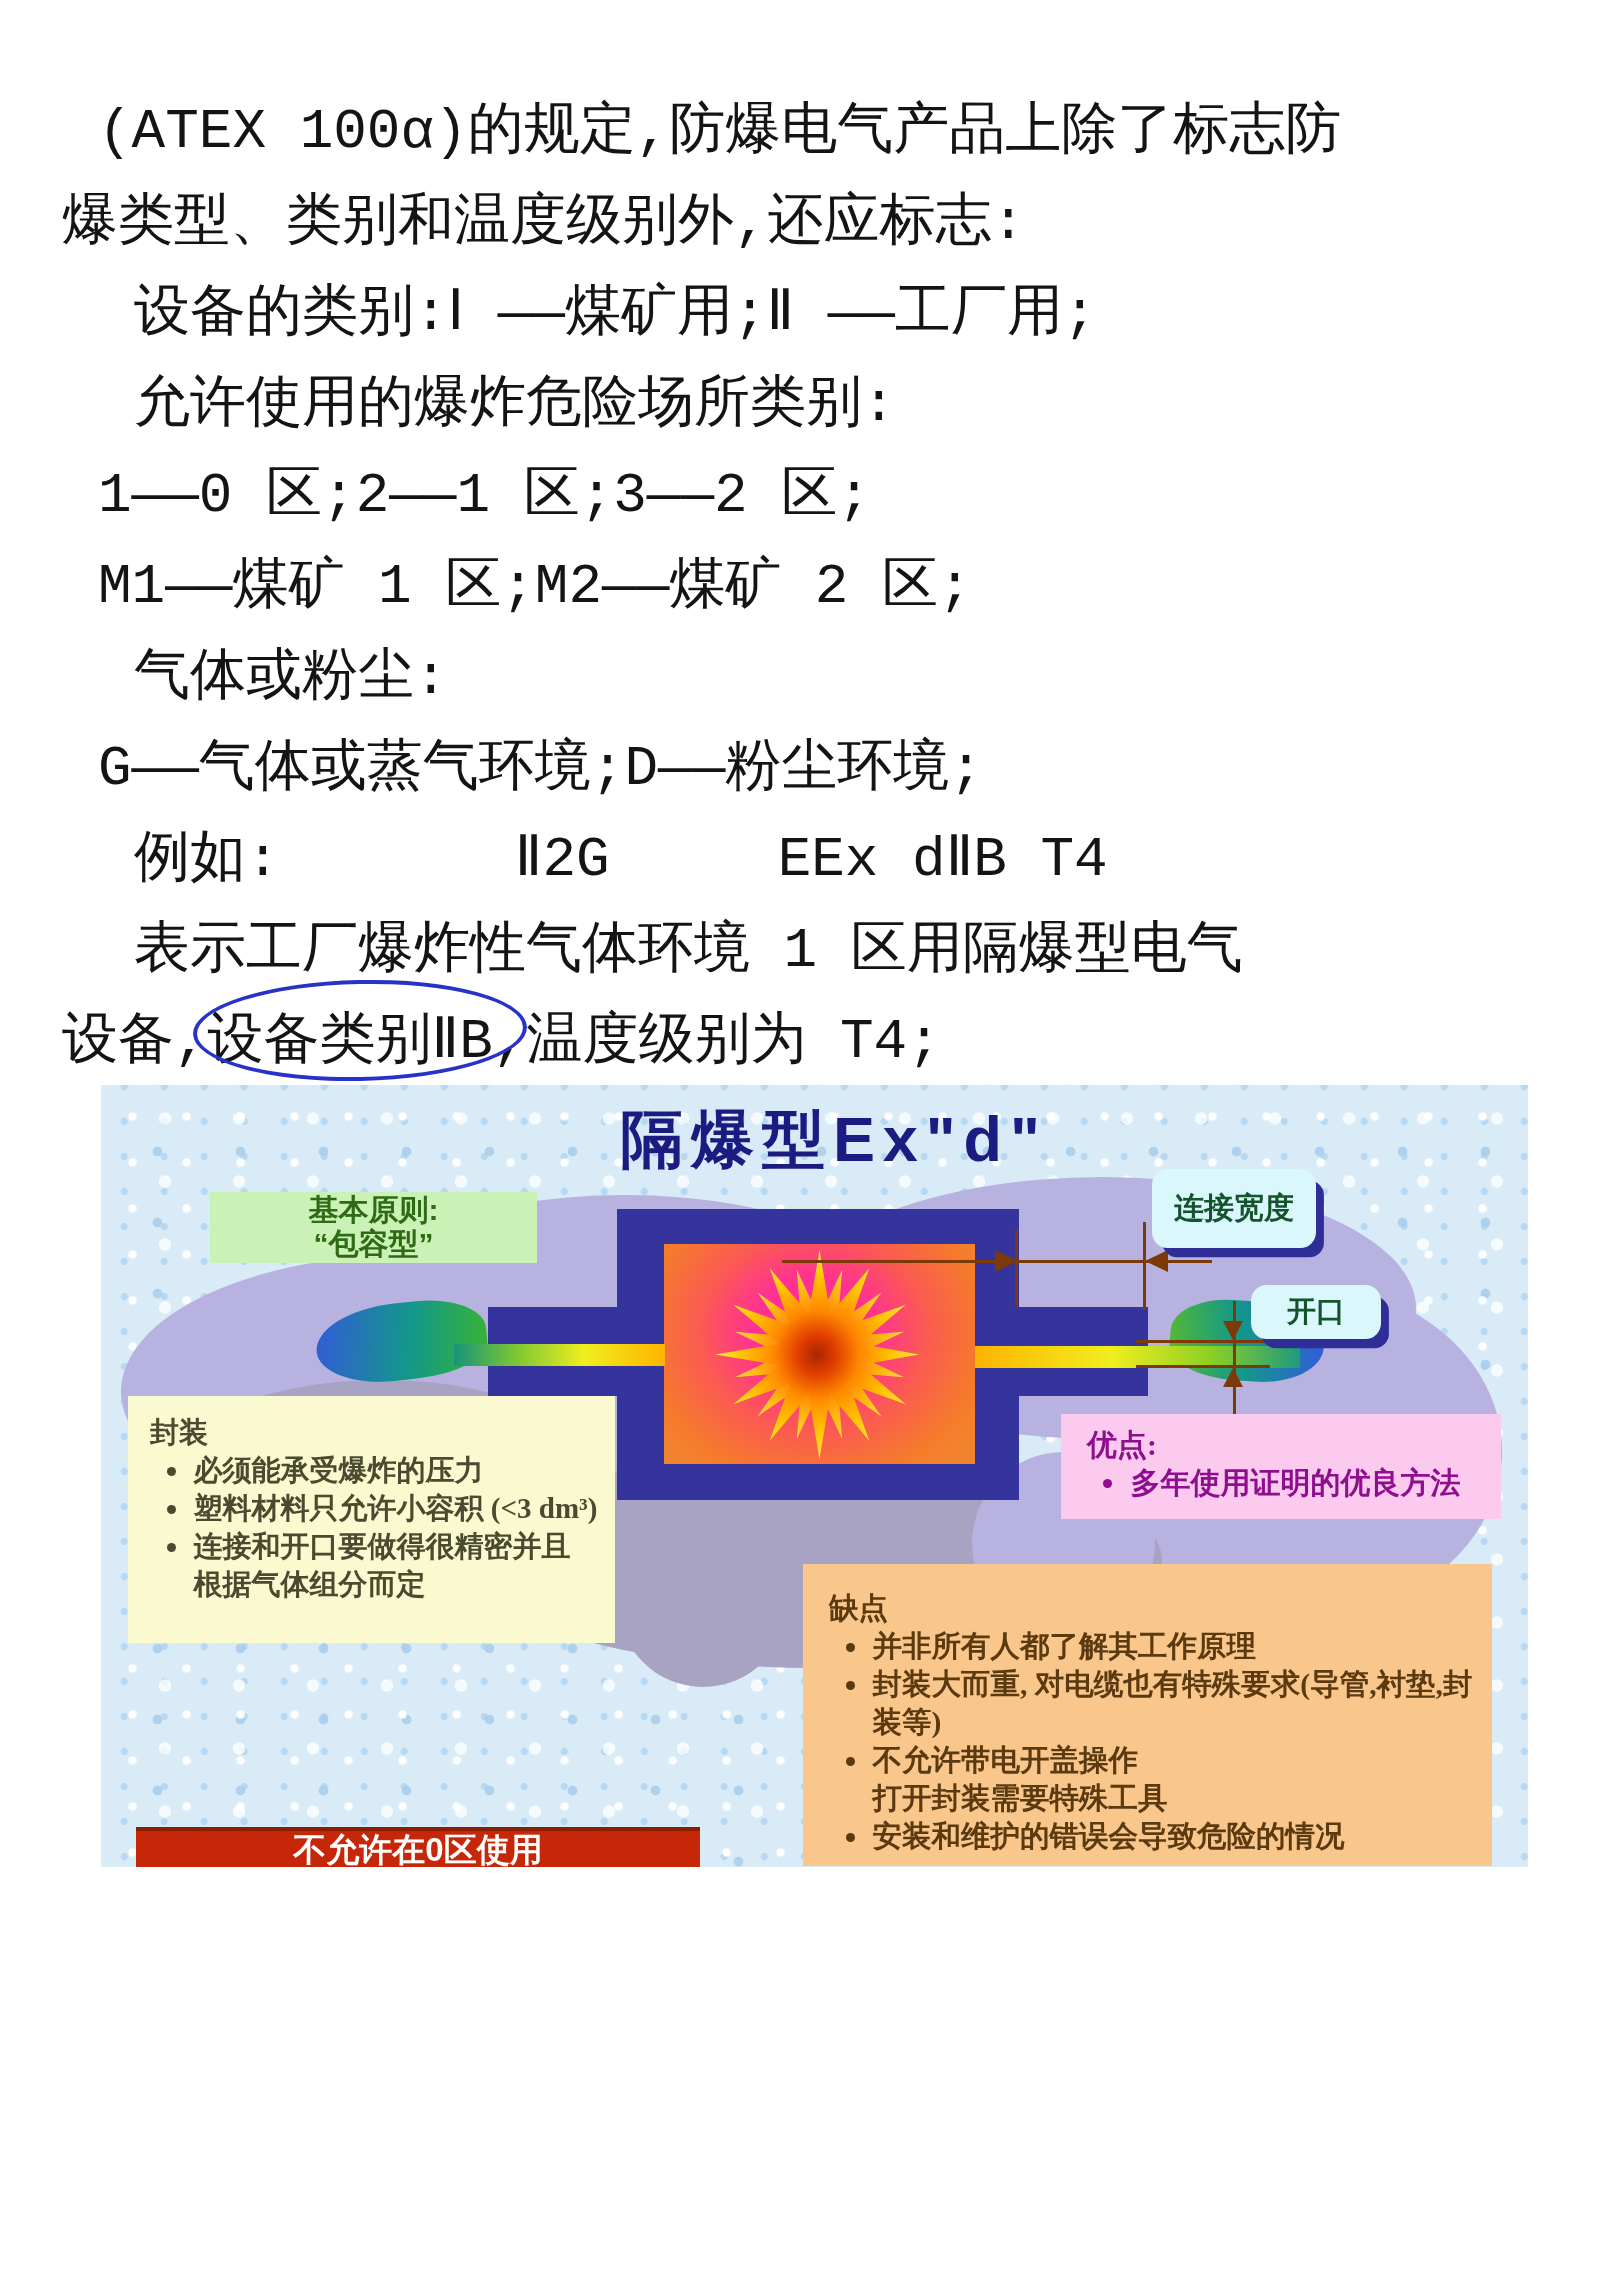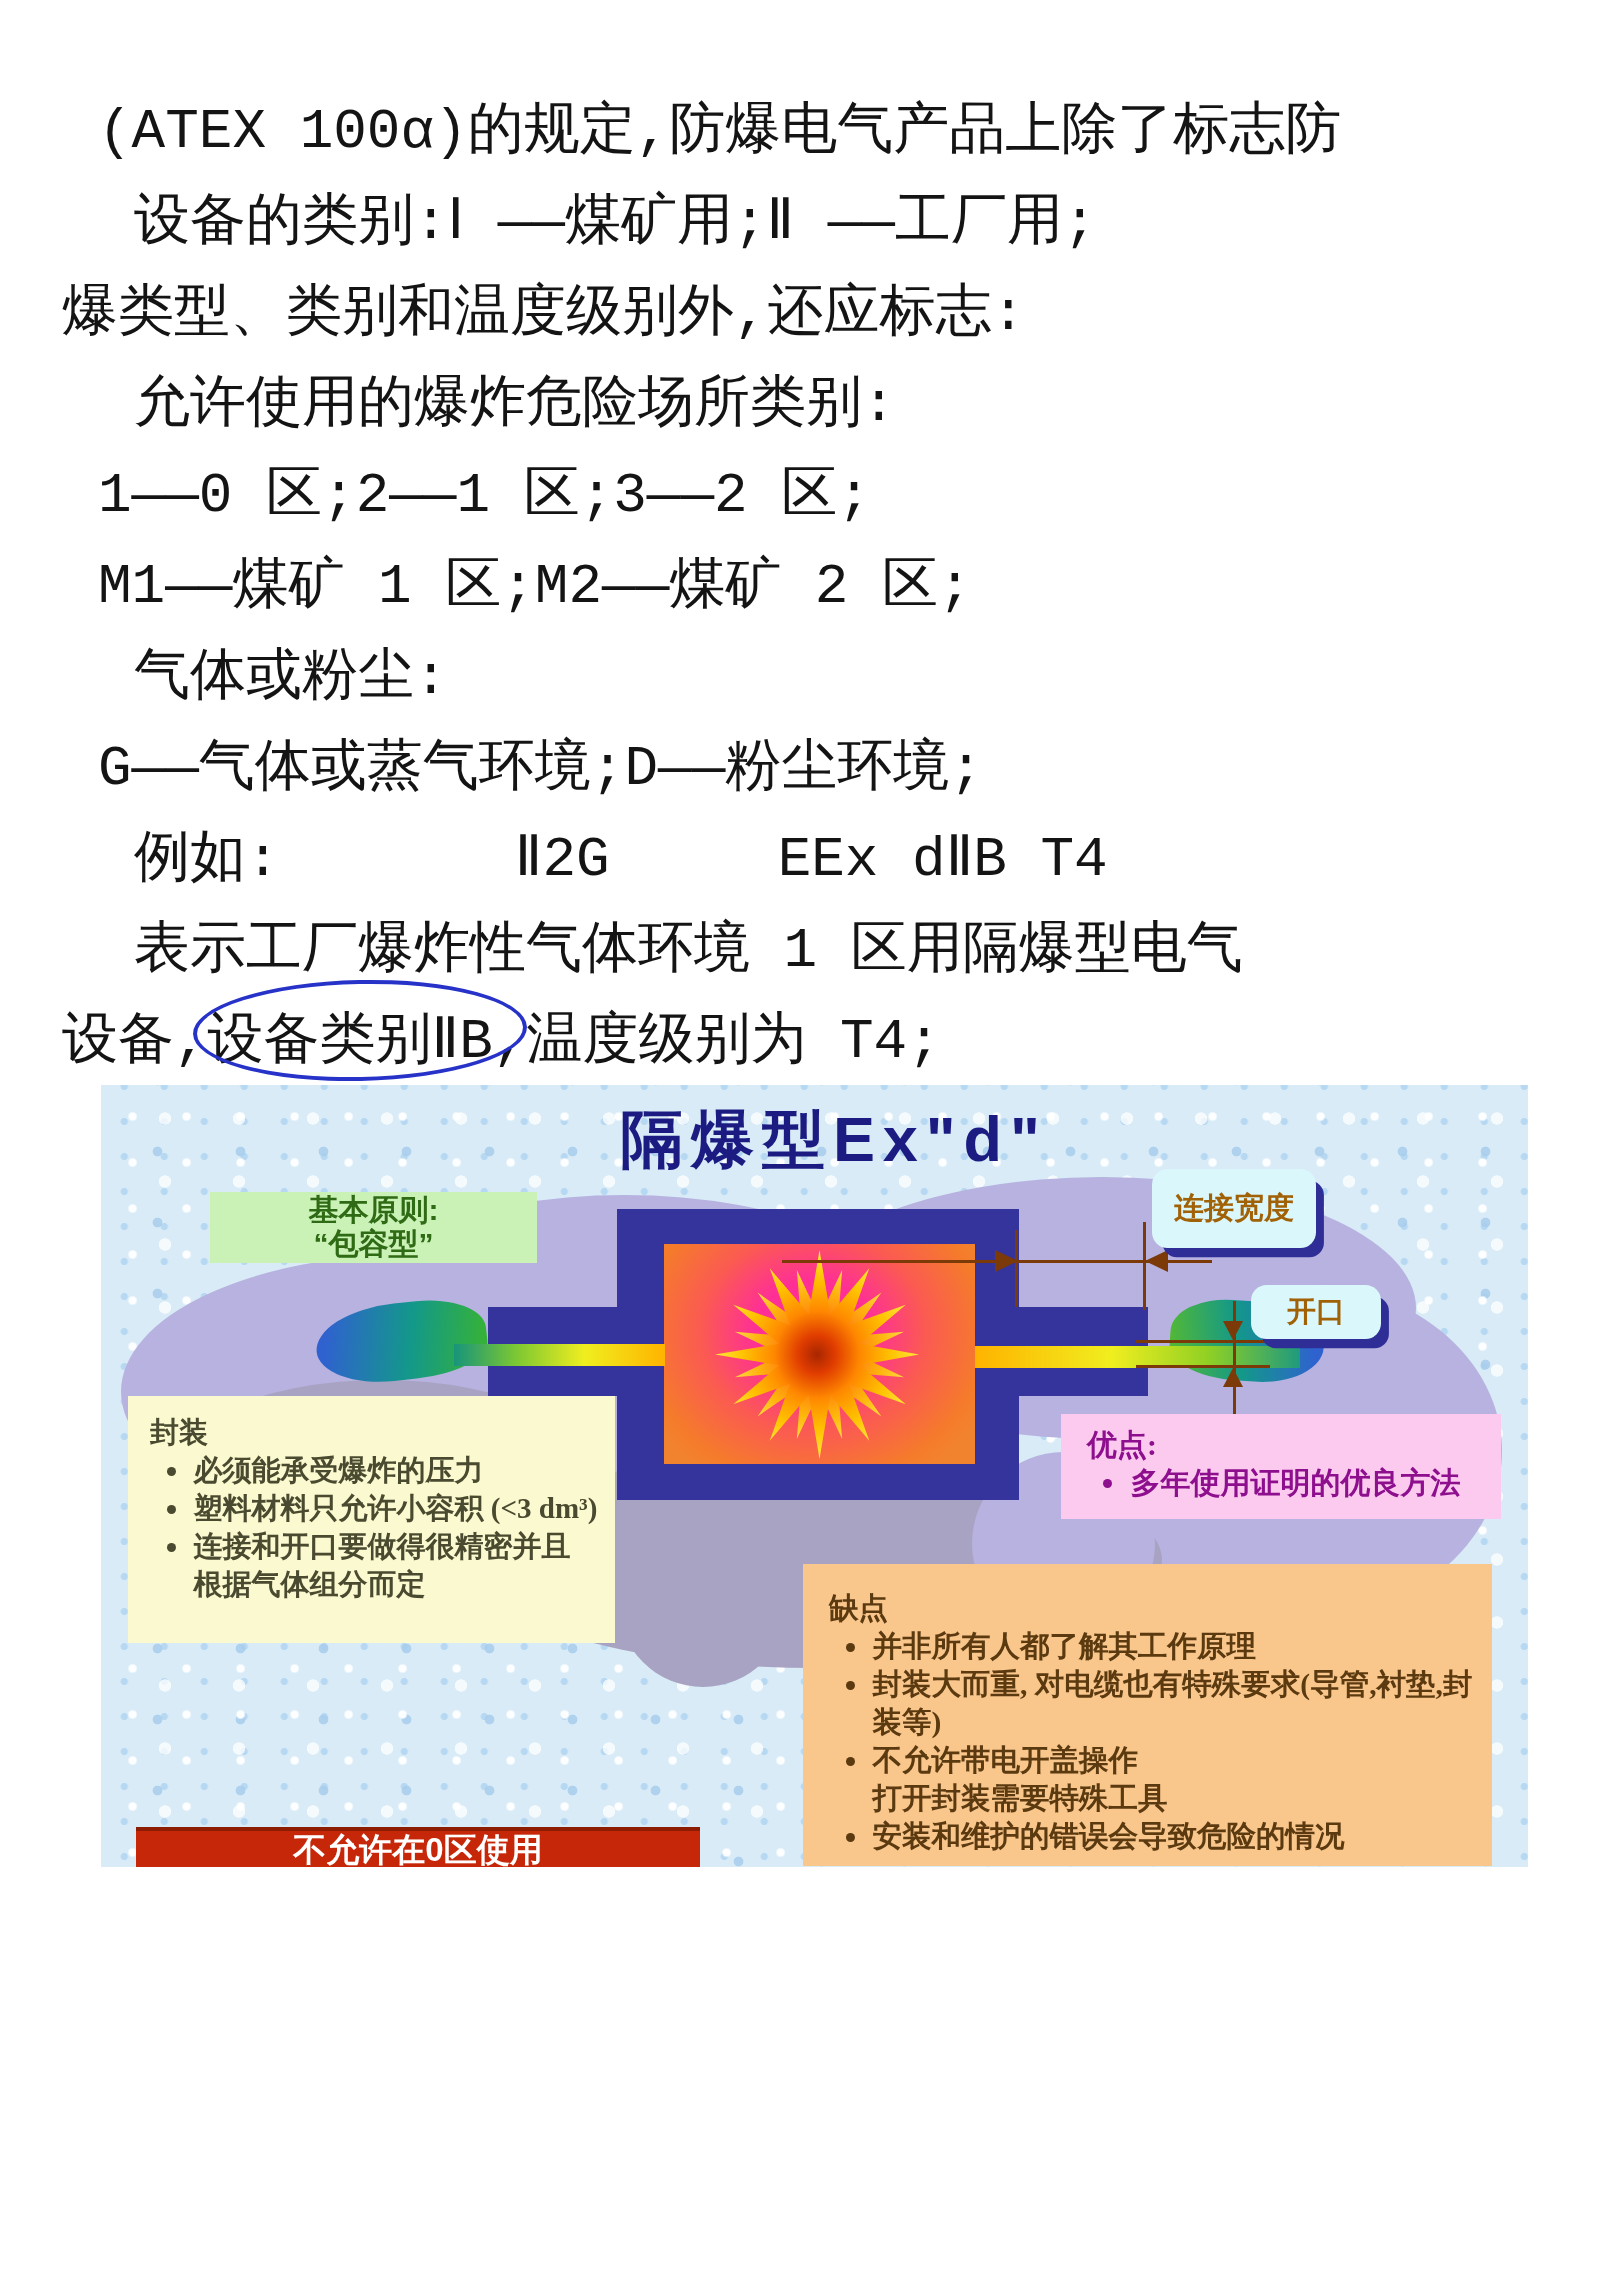--- a/index.html
+++ b/index.html
@@ -81,21 +81,21 @@
   .op-hl-t  { left:1035px; top:255px; width:134px; height:3.3px; }
   .op-hl-b  { left:1035px; top:280px; width:134px; height:3.3px; }
   .op-ar-dn { left:1122px; top:236px; border-top:19.6px solid #7b3a08;
               border-left:10.5px solid transparent; border-right:10.5px solid transparent; }
   .op-ar-up { left:1122px; top:283px; border-bottom:19.6px solid #7b3a08;
               border-left:10.5px solid transparent; border-right:10.5px solid transparent; }
 
   .tag { position:absolute; background:#daf7fc; border-radius:15.7px; z-index:7;
          box-shadow:9.2px 10.5px 0 -1.3px #2e2e96;
          display:flex; align-items:center; justify-content:center;
-         color:#a16207; font-weight:bold; }
+         color:#14532d; font-weight:bold; }
   .jw-tag { left:1051px; top:84px; width:164px; height:79px; font-size:30px; }
   .op-tag { left:1150px; top:200px; width:130px; height:54px;  font-size:29px; }
 
   .principle-box { position:absolute; left:109px; top:107px; width:327px; height:71px;
                    background:#caf2b6; color:#2e6b14; font-weight:bold; font-size:30px;
                    line-height:34px; text-align:center; z-index:7; padding-top:1px;
                    box-sizing:border-box; }
   .note-box { position:absolute; box-sizing:border-box; z-index:7; font-weight:bold;font-family:Liberation Serif, serif; }
   .encap-box { left:27px; top:311px; width:487px; height:247px; background:#fbf9cf;
                color:#4a4a30; font-size:29px; line-height:38px; padding:17px 15.7px 0 22px; }
@@ -109,22 +109,22 @@
   .restrict-bar { position:absolute; left:35px; top:742px; width:564px; height:40px;
                   background:#c62708; border-top:4.6px solid #8d1d02; box-sizing:content-box;
                   color:#ffffff; font-size:33px; font-weight:bold; text-align:center;
                   line-height:37px; z-index:7; }
 </style>
 </head>
 <body>
 
 <div class="text-block">
   <div class="tline ind1">(ATEX 100α)的规定,防爆电气产品上除了标志防</div>
+  <div class="tline ind0">爆类型、类别和温度级别外,还应标志:</div>
   <div class="tline ind2">设备的类别:Ⅰ ——煤矿用;Ⅱ ——工厂用;</div>
-  <div class="tline ind0">爆类型、类别和温度级别外,还应标志:</div>
   <div class="tline ind2">允许使用的爆炸危险场所类别:</div>
   <div class="tline ind1">1——0 区;2——1 区;3——2 区;</div>
   <div class="tline ind1">M1——煤矿 1 区;M2——煤矿 2 区;</div>
   <div class="tline ind2">气体或粉尘:</div>
   <div class="tline ind1">G——气体或蒸气环境;D——粉尘环境;</div>
   <div class="tline ind2">例如:       Ⅱ2G     EEx dⅡB T4</div>
   <div class="tline ind2">表示工厂爆炸性气体环境 1 区用隔爆型电气</div>
   <div class="tline ind0">设备,设备类别ⅡB,温度级别为 T4;</div>
 </div>
 <div class="circle-anno"></div>

